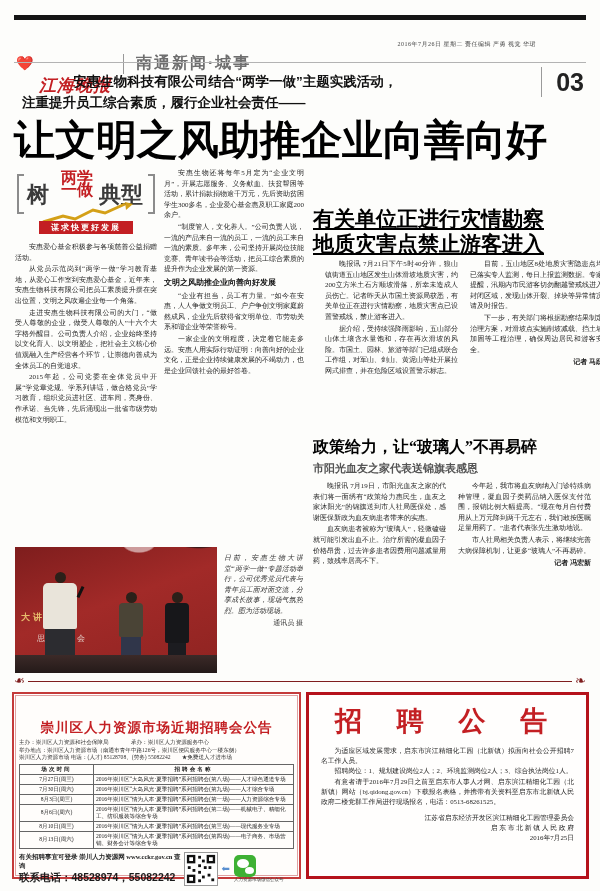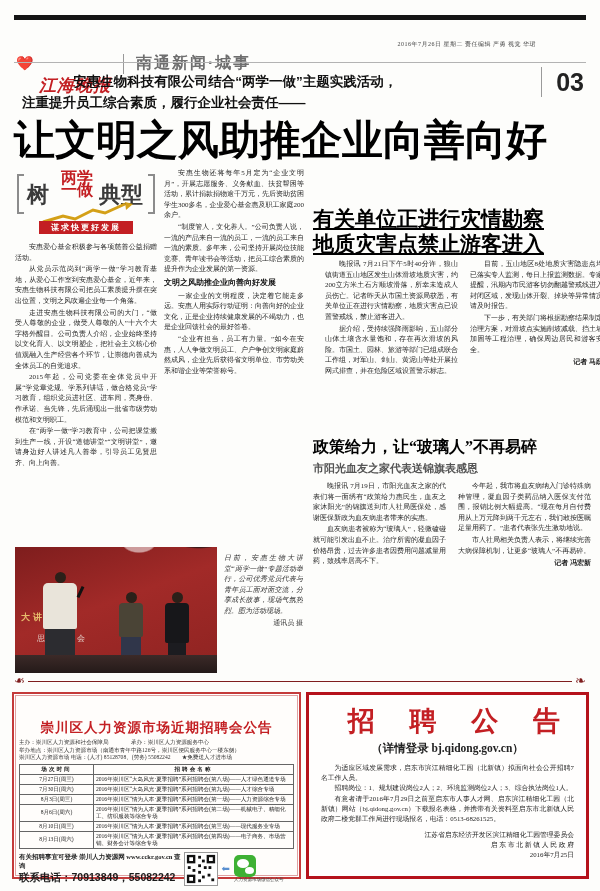--- a/index.html
+++ b/index.html
@@ -102,21 +102,21 @@
   .jf-qr-wrap { display:flex; align-items:center; gap:4px; }
   .qr { width:34px; height:34px; background:#fff; border:1px solid #999; }
   .wechat { width:22px; height:22px; border-radius:5px; background:#3eb134; position:relative; }
   .wechat:before { content:""; position:absolute; left:3px; top:4px; width:12px; height:9px; border-radius:50%; background:#fff; }
   .wechat:after  { content:""; position:absolute; right:2px; bottom:3px; width:9px; height:7px; border-radius:50%; background:#fff; }
   .qr-cap { font-size:4.5px; color:#444; width:60px; }
   .jf-arrow { color:#5a8fd0; font-size:10px; }
   
   .recruit { position:absolute; left:306px; top:692px; width:283px; height:187px;
              border:3px solid #b5121b; background:#fffefd; padding:8px 12px 6px 12px; }
-  .rc-title { text-align:right; color:#c31f23; font-weight:900; font-size:27px; letter-spacing:14px;
+  .rc-title { text-align:left; color:#c31f23; font-weight:900; font-size:27px; letter-spacing:14px;
               font-family:"Liberation Serif", serif; text-indent:14px; }
   .rc-sub { text-align:center; font-size:11.5px; font-weight:bold; color:#222; margin-top:2px; }
   .rc-body { margin-top:7px; font-size:6.8px; line-height:10.2px; text-align:justify; color:#262626; }
   .rc-body .para { text-indent:2em; }
   .rc-sign { margin-top:6px; font-size:6.8px; line-height:10px; text-align:right; color:#222; }
 </style>
 </head>
 <body>
 
 <div class="page">
@@ -153,33 +153,32 @@
         <polyline points="2,20 22,14 34,17 52,8 64,11 84,2" fill="none" stroke="#d4a017" stroke-width="3"></polyline>
         <polygon points="84,0 92,2 85,8" fill="#d4a017"></polygon>
       </svg>
       <span class="lb-banner">谋求快更好发展</span>
     </div>
     <div class="body-text col1-text">
         <p class="para">安惠爱心基金积极参与各项慈善公益捐赠活动。</p>
         <p class="para">从党员示范岗到“两学一做”学习教育基地，从爱心工作室到安惠爱心基金，近年来，安惠生物科技有限公司把员工素质提升摆在突出位置，文明之风吹遍企业每一个角落。</p>
         <p class="para">走进安惠生物科技有限公司的大门，“做受人尊敬的企业，做受人尊敬的人”十六个大字格外醒目。公司负责人介绍，企业始终坚持以文化育人、以文明塑企，把社会主义核心价值观融入生产经营各个环节，让崇德向善成为全体员工的自觉追求。</p>
         <p class="para">2015年起，公司党委在全体党员中开展“学党章党规、学系列讲话，做合格党员”学习教育，组织党员进社区、进车间，亮身份、作承诺、当先锋，先后涌现出一批省市级劳动模范和文明职工。</p>
-        <p class="para">在“两学一做”学习教育中，公司把课堂搬到生产一线，开设“道德讲堂”“文明讲堂”，邀请身边好人讲述凡人善举，引导员工见贤思齐、向上向善。</p>
       </div>
   </div>
 
   <div class="col2 body-text">
     <div>
         <p class="para">安惠生物还将每年5月定为“企业文明月”，开展志愿服务、义务献血、扶贫帮困等活动，累计捐款捐物逾千万元，先后资助贫困学生300多名，企业爱心基金惠及职工家庭200余户。</p>
         <p class="para">“制度管人，文化养人。”公司负责人说，一流的产品来自一流的员工，一流的员工来自一流的素质。多年来，公司坚持开展岗位技能竞赛、青年读书会等活动，把员工综合素质的提升作为企业发展的第一资源。</p>
       </div>
     <div class="subhead-inline">文明之风助推企业向善向好发展</div>
     <div>
+        <p class="para">“企业有担当，员工有力量。”如今在安惠，人人争做文明员工、户户争创文明家庭蔚然成风，企业先后获得省文明单位、市劳动关系和谐企业等荣誉称号。</p>
         <p class="para">一家企业的文明程度，决定着它能走多远。安惠人用实际行动证明：向善向好的企业文化，正是企业持续健康发展的不竭动力，也是企业回馈社会的最好答卷。</p>
-        <p class="para">“企业有担当，员工有力量。”如今在安惠，人人争做文明员工、户户争创文明家庭蔚然成风，企业先后获得省文明单位、市劳动关系和谐企业等荣誉称号。</p>
       </div>
   </div>
 
   <div class="photo">
     <div class="swirl"></div>
     <div class="stage-text">大讲堂</div>
     <div class="stage-text2">思想交流会</div>
     <div class="person p1" style="left:28px;">
       <div class="head"></div>
         <div class="torso"></div>
@@ -272,21 +271,21 @@
           </tr>
           <tr>
             <td class="t">8月13日(周六)</td>
             <td>2016年崇川区“情为人本·夏季招聘”系列招聘会(第四场)——电子商务、市场营销、财务会计等综合专场</td>
           </tr>
         </tbody>
     </table>
     <div class="jf-foot">
       <div>
         <div class="jf-note">有关招聘事宜可登录 崇川人力资源网 www.cckr.gov.cn 查询</div>
-        <div class="jf-phone">联系电话：70913849，55082242</div>
+        <div class="jf-phone">联系电话：48528974，55082242</div>
       </div>
       <div class="jf-qr-wrap">
         <svg class="qr" viewBox="0 0 34 34">
           <rect x="2" y="2" width="9" height="9" fill="#111"></rect>
             <rect x="4.5" y="4.5" width="4" height="4" fill="#fff"></rect>
           <rect x="23" y="2" width="9" height="9" fill="#111"></rect>
             <rect x="25.5" y="4.5" width="4" height="4" fill="#fff"></rect>
           <rect x="2" y="23" width="9" height="9" fill="#111"></rect>
             <rect x="4.5" y="25.5" width="4" height="4" fill="#fff"></rect>
           <rect x="14" y="3" width="3" height="3" fill="#111"></rect>
@@ -306,21 +305,20 @@
         <div>
           <div class="wechat"></div>
           <div class="qr-cap">人力资源市场微信公众号</div>
         </div>
       </div>
     </div>
   </div>
 
   <div class="recruit">
     <div class="rc-title">招 聘 公 告</div>
-    <div class="rc-sub">（详情登录 bj.qidong.gov.cn）</div>
     <div class="rc-body">
         <p class="para">为适应区域发展需求，启东市滨江精细化工园（北新镇）拟面向社会公开招聘7名工作人员。</p>
         <p class="para">招聘岗位：1、规划建设岗位2人；2、环境监测岗位2人；3、综合执法岗位1人。</p>
         <p class="para">有意者请于2016年7月29日之前至启东市人事人才网、启东滨江精细化工园（北新镇）网站（bj.qidong.gov.cn）下载报名表格，并携带有关资料至启东市北新镇人民政府二楼党群工作局进行现场报名，电话：0513-68261525。</p>
       </div>
     <div class="rc-sign">
         <div>江苏省启东经济开发区滨江精细化工园管理委员会</div>
         <div>启 东 市 北 新 镇 人 民 政 府</div>
         <div>2016年7月25日</div>
       </div>

